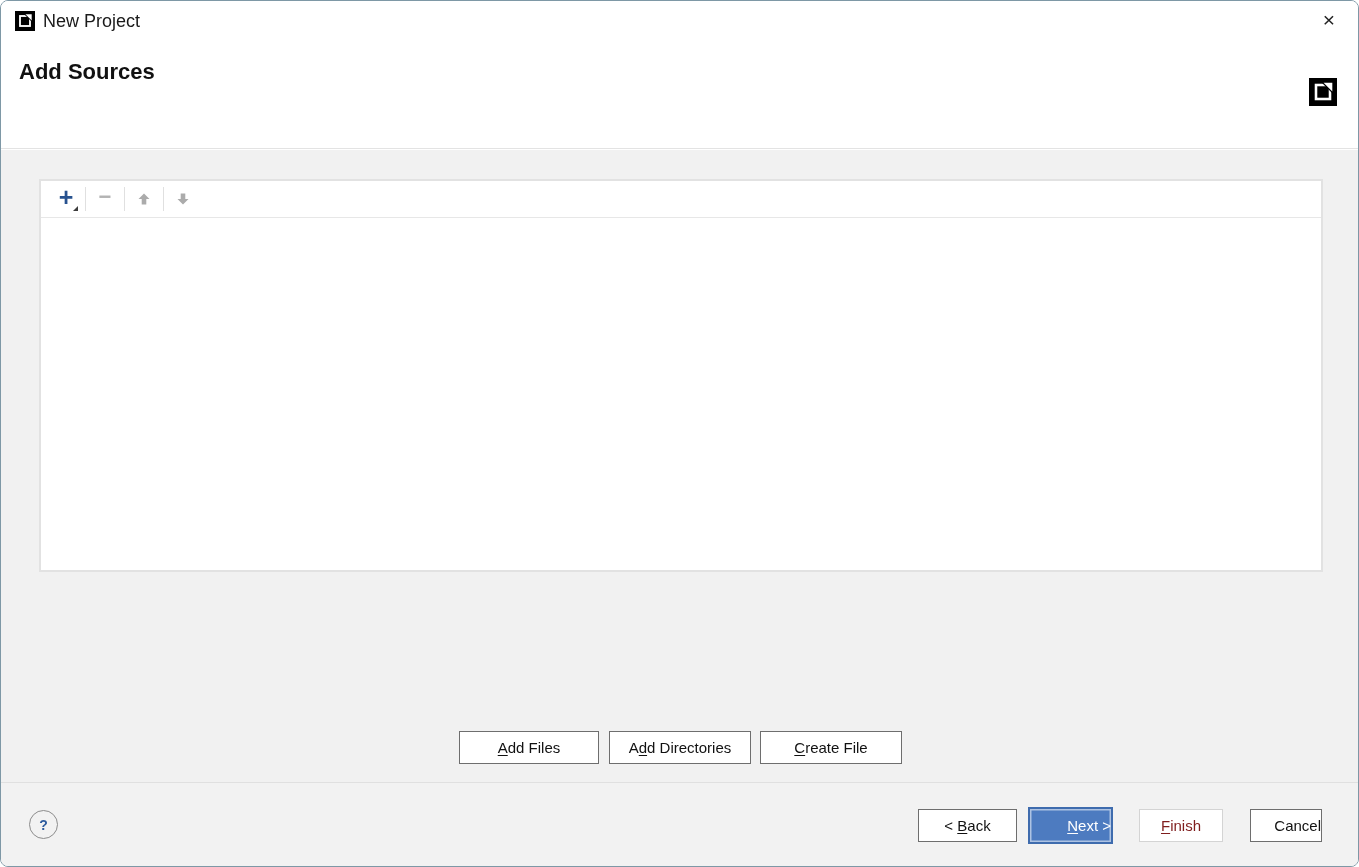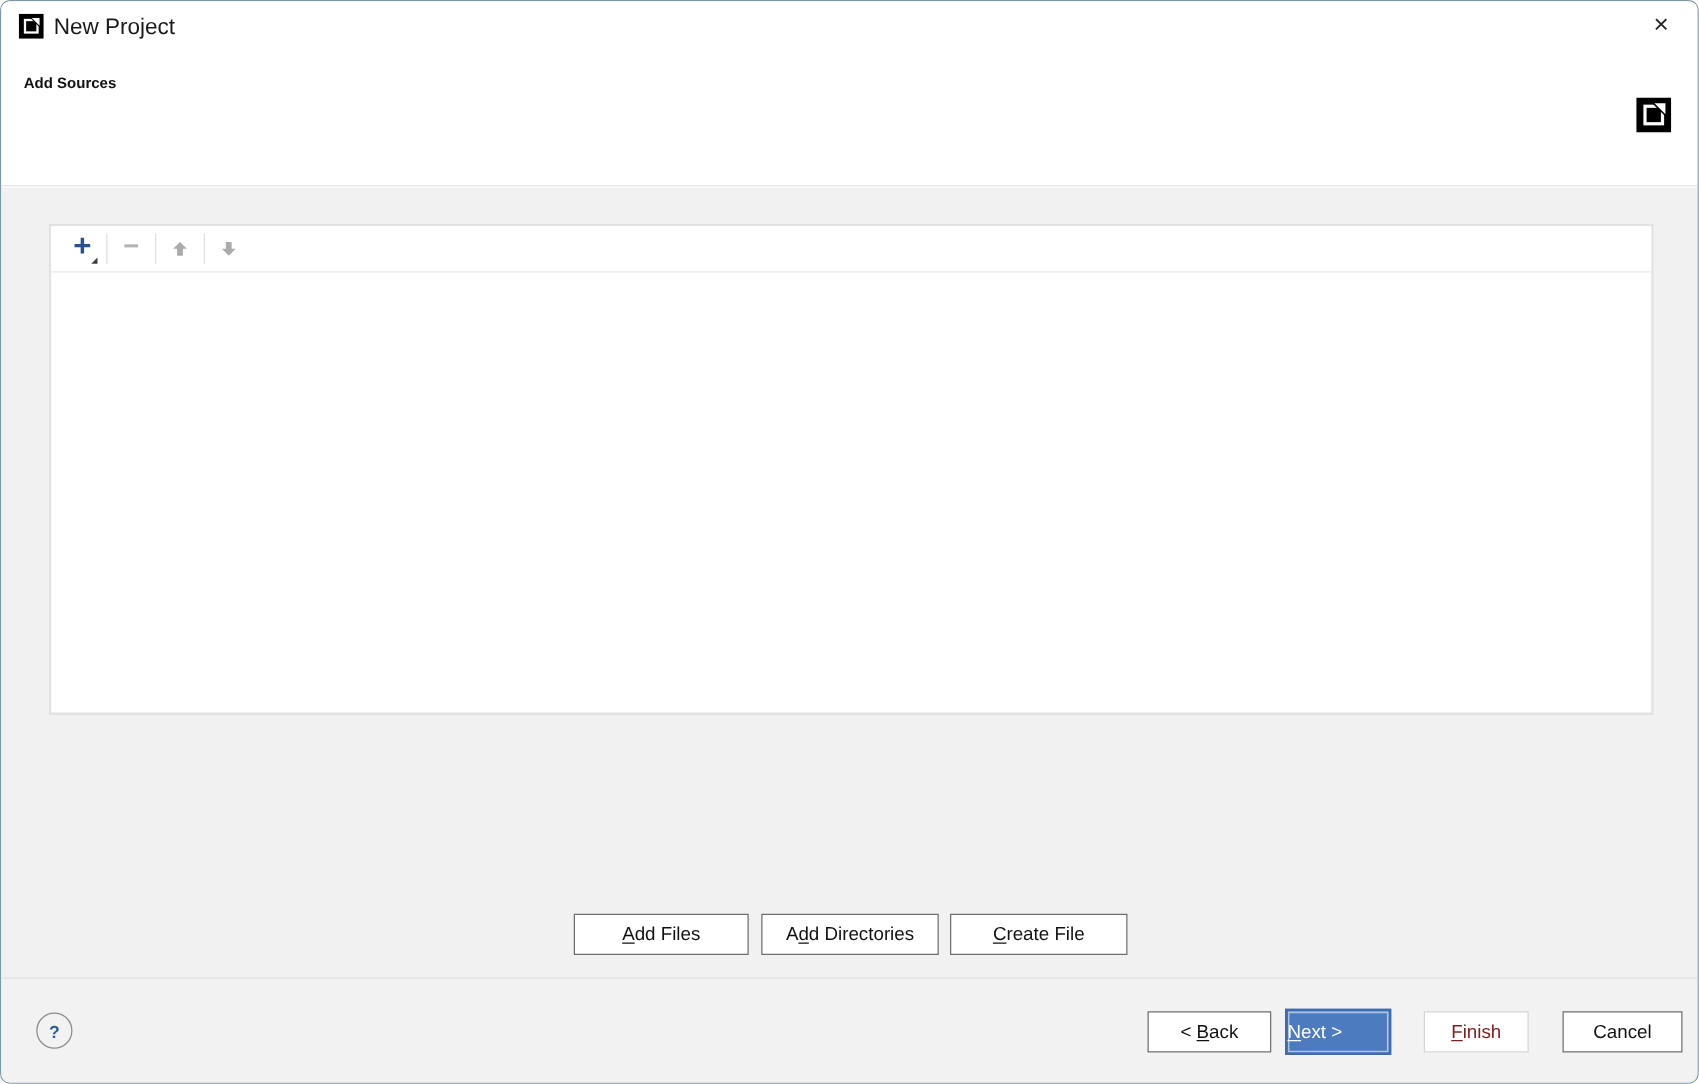--- a/index.html
+++ b/index.html
@@ -12,21 +12,21 @@
   .titlebar { position:absolute; left:0; top:0; width:100%; height:40px; background:#ffffff; }
   .titlebar .app-icon { position:absolute; left:14px; top:10px; width:20px; height:20px; }
   .titlebar .title { position:absolute; left:42px; top:10px; font-size:18px; color:#1a1a1a; }
   .close-btn {
     position:absolute; right:8px; top:0; width:42px; height:38px;
     display:flex; align-items:center; justify-content:center;
     font-size:21px; font-weight:300; color:#222; cursor:default; background:transparent; border:none;
   }
   
   .header { position:absolute; left:0; top:40px; width:100%; height:108px; background:#ffffff; border-bottom:1px solid #e3e3e3; }
-  .header h1 { position:absolute; left:18px; top:18px; font-size:12px; font-weight:bold; color:#111; }
+  .header h1 { position:absolute; left:18px; top:18px; font-size:22px; font-weight:bold; color:#111; }
   .header .desc { position:absolute; left:18px; top:48px; width:1240px; font-size:15px; line-height:21px; color:#1c1c1c; }
   .header .brand-logo { position:absolute; right:21px; top:37px; width:28px; height:28px; }
   
   .body { position:absolute; left:0; top:149px; width:100%; height:632px; background:#f1f1f1; }
   .panel {
     position:absolute; left:38px; top:29px; width:1284px; height:393px;
     background:#ffffff; border:2px solid #e2e2e2;
   }
   .panel .toolbar { position:absolute; left:0; top:0; width:100%; height:37px; background:#ffffff; border-bottom:1px solid #e7e7e7; display:flex; align-items:center; padding-left:6px; }
   .tb-btn { width:38px; height:30px; display:flex; align-items:center; justify-content:center; position:relative; background:transparent; border:none; }
@@ -58,25 +58,25 @@
   
   .footer { position:absolute; left:0; top:781px; width:100%; height:85px; background:#f2f2f2; border-top:1px solid #e0e0e0; }
   .help-btn {
     position:absolute; left:28px; top:27px; width:29px; height:29px; border-radius:50%;
     border:1px solid #8c8c8c; background:transparent; color:#2d5b9e; font-size:14px; font-weight:bold;
     display:flex; align-items:center; justify-content:center;
   }
   .fbtn { top:26px; }
   .btn-back   { left:917px;  width:99px; }
   .btn-finish { left:1138px; width:84px; border:1px solid #d4d4d4; color:#7f1d1d;justify-content:center; }
-  .btn-cancel { left:1249px; width:96px; }
+  .btn-cancel { left:1249px; width:72px;justify-content:flex-end; }
   .btn-next {
     position:absolute; left:1027px; top:24px; width:85px; height:37px;
     background:#4d7bc0; border:2px solid #3f6cae; box-shadow: inset 0 0 0 1.5px rgba(255,255,255,0.55);
-    font-size:15px; color:#ffffff; display:flex; align-items:center; justify-content:flex-start;
+    font-size:15px; color:#ffffff; display:flex; align-items:center; justify-content:flex-end;
     font-family:"Liberation Sans", sans-serif;
   }
   .btn-next u { text-decoration:underline; text-underline-offset:2px; }
   svg { display:block; }
 </style>
 </head>
 <body>
 
 <div class="window">
 

